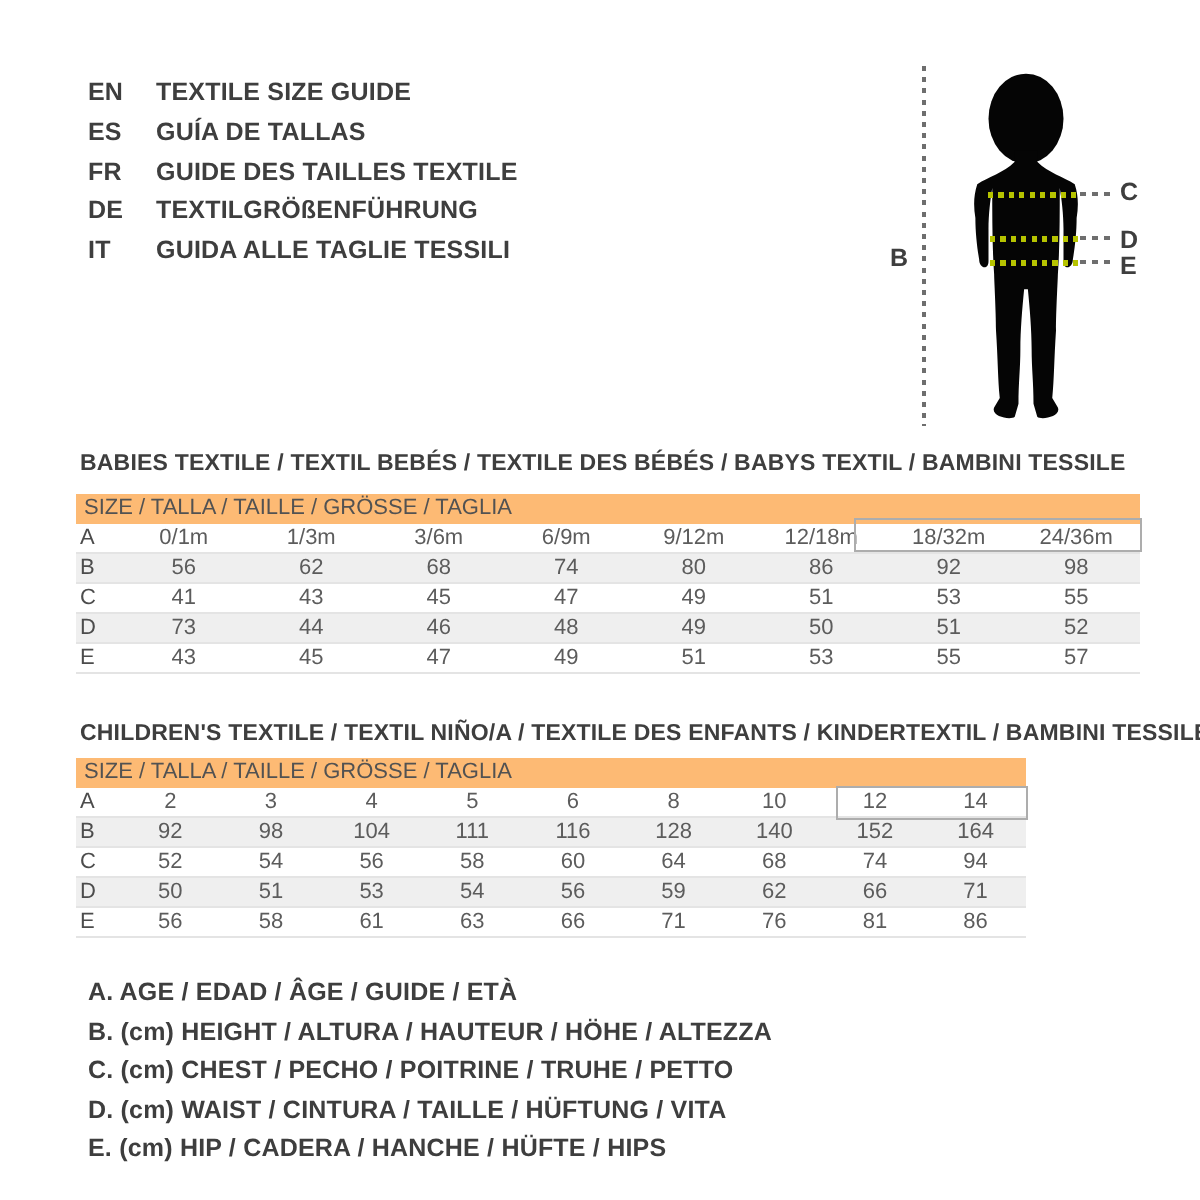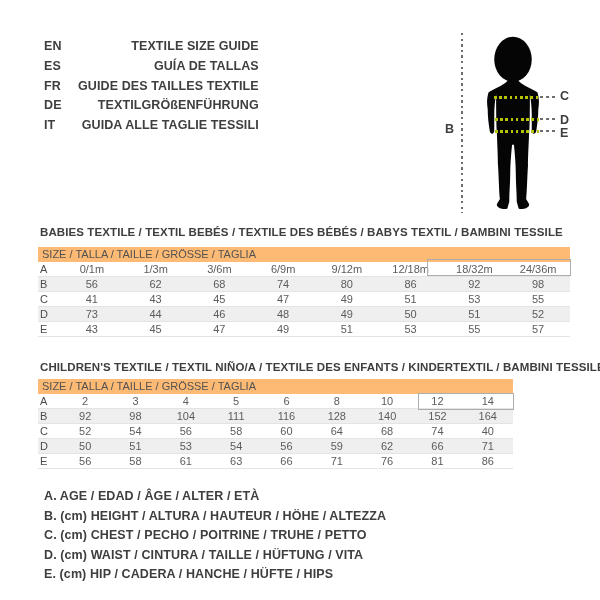--- a/index.html
+++ b/index.html
@@ -5,21 +5,21 @@
   html,body { margin:0; padding:0; }
   body {
     width:600px; height:600px; background:#ffffff; position:relative;
     font-family:"Liberation Sans", sans-serif; overflow:hidden;
     -webkit-font-smoothing:antialiased;
   }
   .abs { position:absolute; }
 
   
   .lang-block { left:44px; top:37px; font-size:12.5px; font-weight:bold; color:#3e3e3e; letter-spacing:0.1px; }
-  .lang-row { display:flex; height:19.8px; line-height:19.8px;justify-content:space-between; }
+  .lang-row { display:flex; height:19.8px; line-height:19.8px; }
   .lang-code { width:34px; }
 
   
   .fig-svg { left:483px; top:28px; }
   .b-line { left:461px; top:33px; width:2px; height:180px;
             background:repeating-linear-gradient(180deg,#6e6e6e 0 2.5px,transparent 2.5px 5.6px); }
   .m-line { height:2.6px; background:repeating-linear-gradient(90deg,#b6c300 0 2.6px,transparent 2.6px 5.2px); }
   .m-conn { height:2px; width:17px; background:repeating-linear-gradient(90deg,#6e6e6e 0 3px,transparent 3px 6px); }
   .fig-label { font-size:12.5px; font-weight:bold; color:#3e3e3e; }
 
@@ -187,21 +187,21 @@
       <div class="trow">
         <span class="tlabel">C</span>
         <span class="tcell">52</span>
         <span class="tcell">54</span>
         <span class="tcell">56</span>
         <span class="tcell">58</span>
         <span class="tcell">60</span>
         <span class="tcell">64</span>
         <span class="tcell">68</span>
         <span class="tcell">74</span>
-        <span class="tcell">40</span>
+        <span class="tcell">94</span>
       </div>
       <div class="trow stripe">
         <span class="tlabel">D</span>
         <span class="tcell">50</span>
         <span class="tcell">51</span>
         <span class="tcell">53</span>
         <span class="tcell">54</span>
         <span class="tcell">56</span>
         <span class="tcell">59</span>
         <span class="tcell">62</span>
@@ -218,18 +218,18 @@
         <span class="tcell">71</span>
         <span class="tcell">76</span>
         <span class="tcell">81</span>
         <span class="tcell">86</span>
       </div>
     </div>
 </div>
 <div class="hl-box" style="left:418px; top:393px; width:94px; height:15px;"></div>
 
 <div class="abs legend-block">
-    <div class="legend-line">A. AGE / EDAD / ÂGE / ALTER / ETÀ</div>
+    <div class="legend-line">A. AGE / EDAD / ÂGE / GUIDE / ETÀ</div>
     <div class="legend-line">B. (cm) HEIGHT / ALTURA / HAUTEUR / HÖHE / ALTEZZA</div>
     <div class="legend-line">C. (cm) CHEST / PECHO / POITRINE / TRUHE / PETTO</div>
     <div class="legend-line">D. (cm) WAIST / CINTURA / TAILLE / HÜFTUNG / VITA</div>
     <div class="legend-line">E. (cm) HIP / CADERA / HANCHE / HÜFTE / HIPS</div>
   </div>
 
 </body></html>

